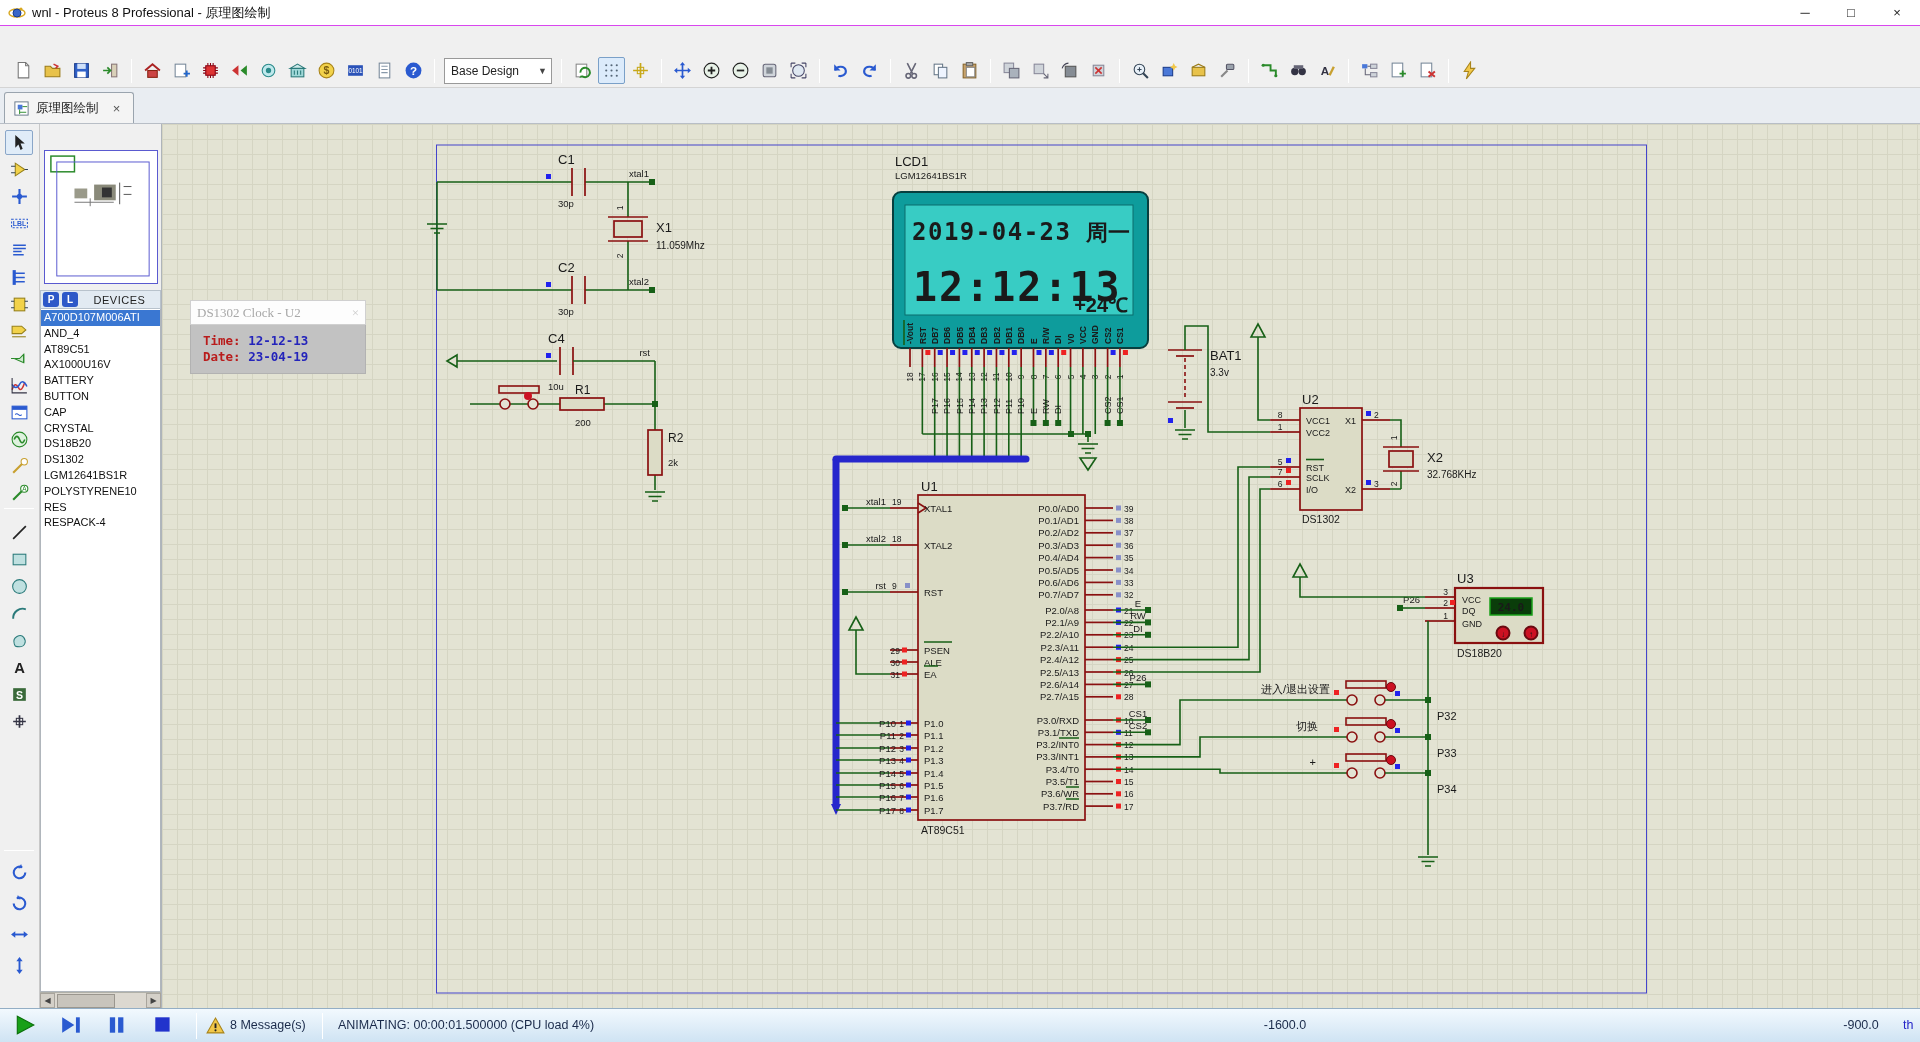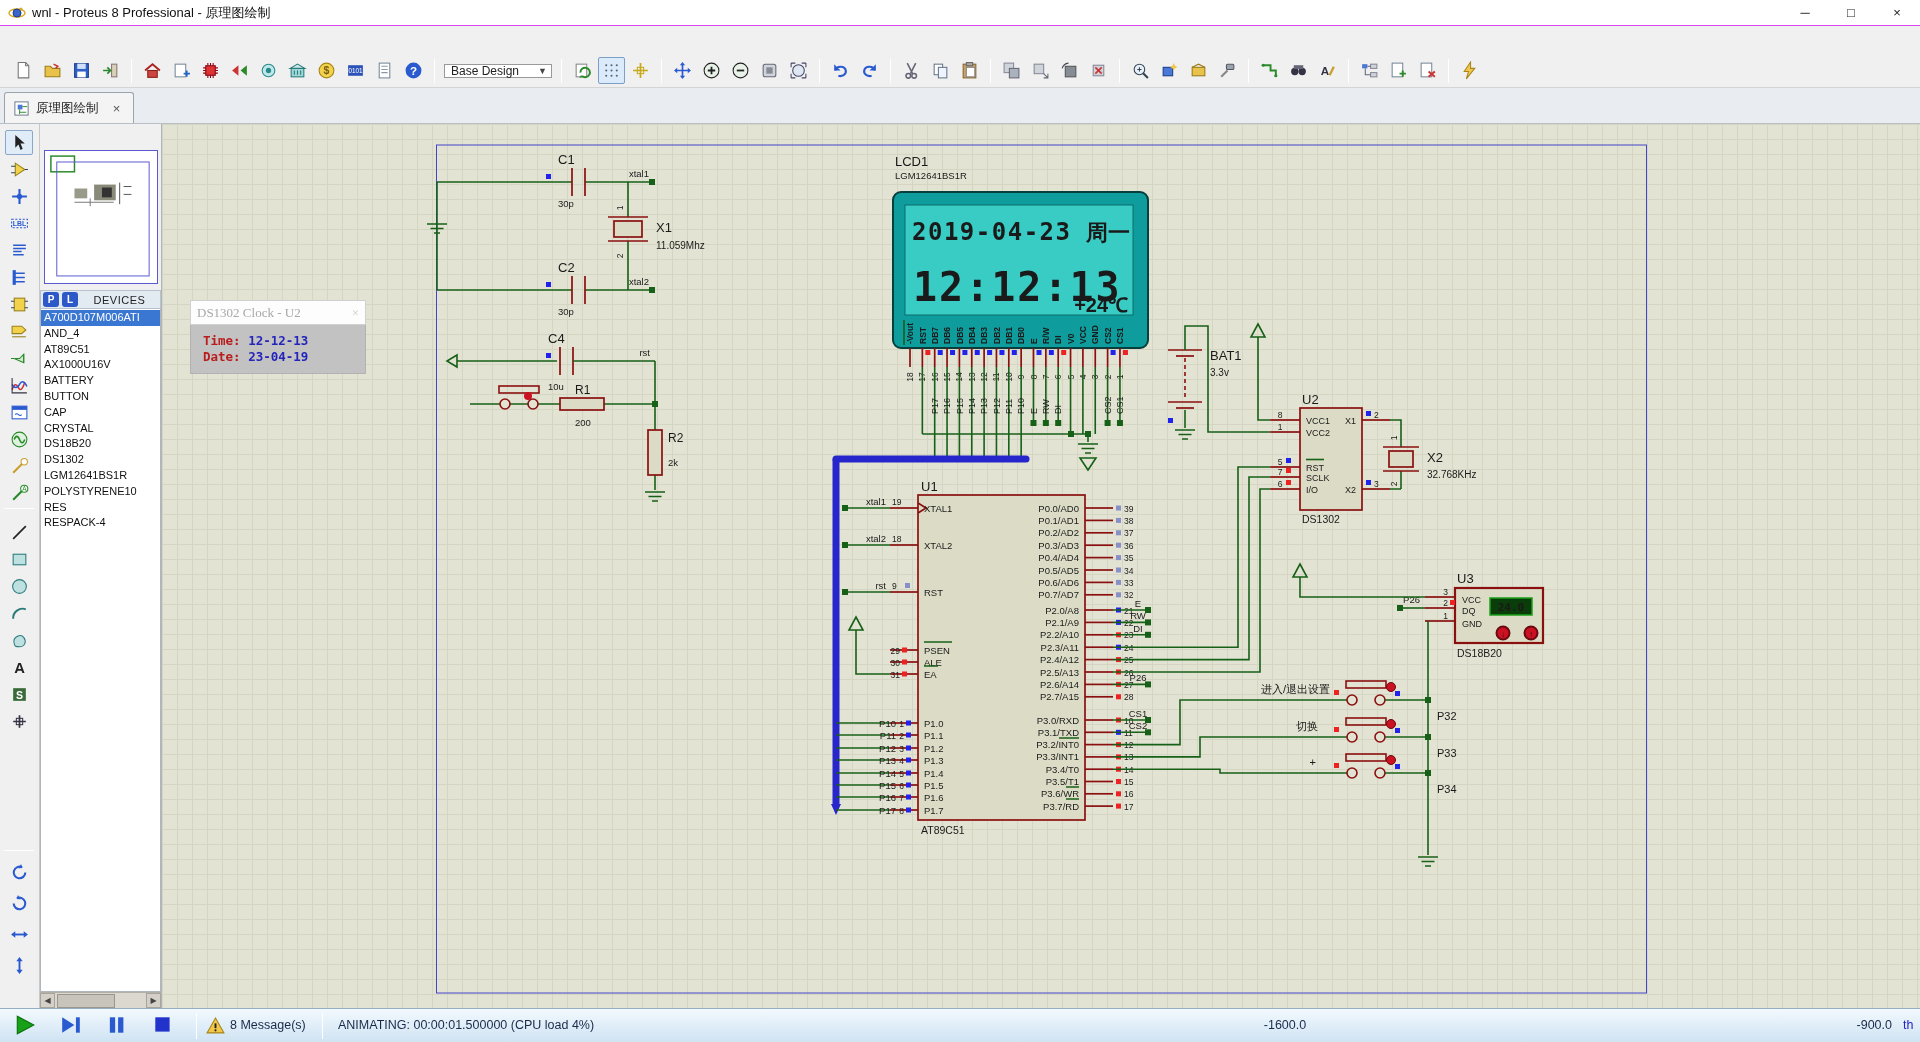--- a/index.html
+++ b/index.html
@@ -22,21 +22,21 @@
 
   
   .toolbar{position:absolute;left:0;top:54px;width:100%;height:34px;background:#f0f0f0;
     display:flex;align-items:center;padding-left:6px;border-bottom:1px solid #d4d4d4}
   .tgroup{display:flex;align-items:center;gap:2px;padding:0 4px}
   .tsep{width:1px;height:24px;background:#c6c6c6;margin:0 3px;border-right:1px solid #fff}
   .tbtn{width:27px;height:27px;border:1px solid transparent;border-radius:2px;background:transparent;
     display:flex;align-items:center;justify-content:center;padding:0}
   .tbtn svg{width:19px;height:19px}
   .tbtn.pressed{border:1px solid #7aa0c8;background:#dcebfb}
-  .combo{width:108px;height:14px;background:#fff;border:1px solid #999;margin:0 6px;
+  .combo{width:108px;height:26px;background:#fff;border:1px solid #999;margin:0 6px;
     display:flex;align-items:center;font-size:12px;color:#222;padding-left:6px}
   .combo .car{margin-left:auto;font-size:9px;color:#444;padding-right:4px}
 
   
   .tabbar{position:absolute;left:0;top:88px;width:100%;height:36px;background:#e9edf2;
     border-bottom:1px solid #b8bec6;display:flex;align-items:flex-end;padding-left:4px}
   .tab{height:31px;background:#f4f4f4;border:1px solid #9aa4ae;border-bottom:none;
     border-radius:3px 3px 0 0;display:flex;align-items:center;padding:0 8px;font-size:12.5px;color:#222}
   .tab .tabico{width:17px;height:17px;margin-right:6px}
   .tab-close{margin-left:10px;color:#555;font-size:13px;width:16px;text-align:center}
@@ -1144,21 +1144,21 @@
     <div class="sb-sep" style="left:196px"></div>
     <svg class="warn-ico" style="left:206px" viewBox="0 0 18 18">
       <path d="M9 2L17 16H1z" fill="#f2c84a" stroke="#a8841a"></path>
       <path d="M9 7v4.5" stroke="#222" stroke-width="1.8"></path>
         <circle cx="9" cy="13.6" r="1" fill="#222"></circle>
     </svg>
     <span class="sb-text" style="left:230px">8 Message(s)</span>
     <div class="sb-sep" style="left:322px"></div>
     <span class="sb-text" style="left:338px">ANIMATING: 00:00:01.500000 (CPU load 4%)</span>
     <span class="sb-text" style="left:1250px;width:70px;text-align:center">-1600.0</span>
-    <span class="sb-text" style="left:1830px;width:62px;text-align:right">-900.0</span>
+    <span class="sb-text" style="left:1830px;width:62px;text-align:center">-900.0</span>
     <span class="sb-text" style="left:1903px;color:#2424c8">th</span>
   <button class="sim-btn" style="left: 12px;"><svg viewBox="0 0 20 20">
           <path d="M3 2l15 8-15 8z" fill="#18a018" stroke="#0a700a"></path>
         </svg></button>
       <button class="sim-btn" style="left: 58px;"><svg viewBox="0 0 20 20">
           <path d="M2 3l11 7-11 7z" fill="#2a5ad0"></path>
           <rect x="14.5" y="3" width="3.5" height="14" fill="#2a5ad0"></rect>
         </svg></button>
       <button class="sim-btn" style="left: 104px;"><svg viewBox="0 0 20 20">
           <rect x="3.5" y="3" width="4.8" height="14" fill="#2a5ad0"></rect>

